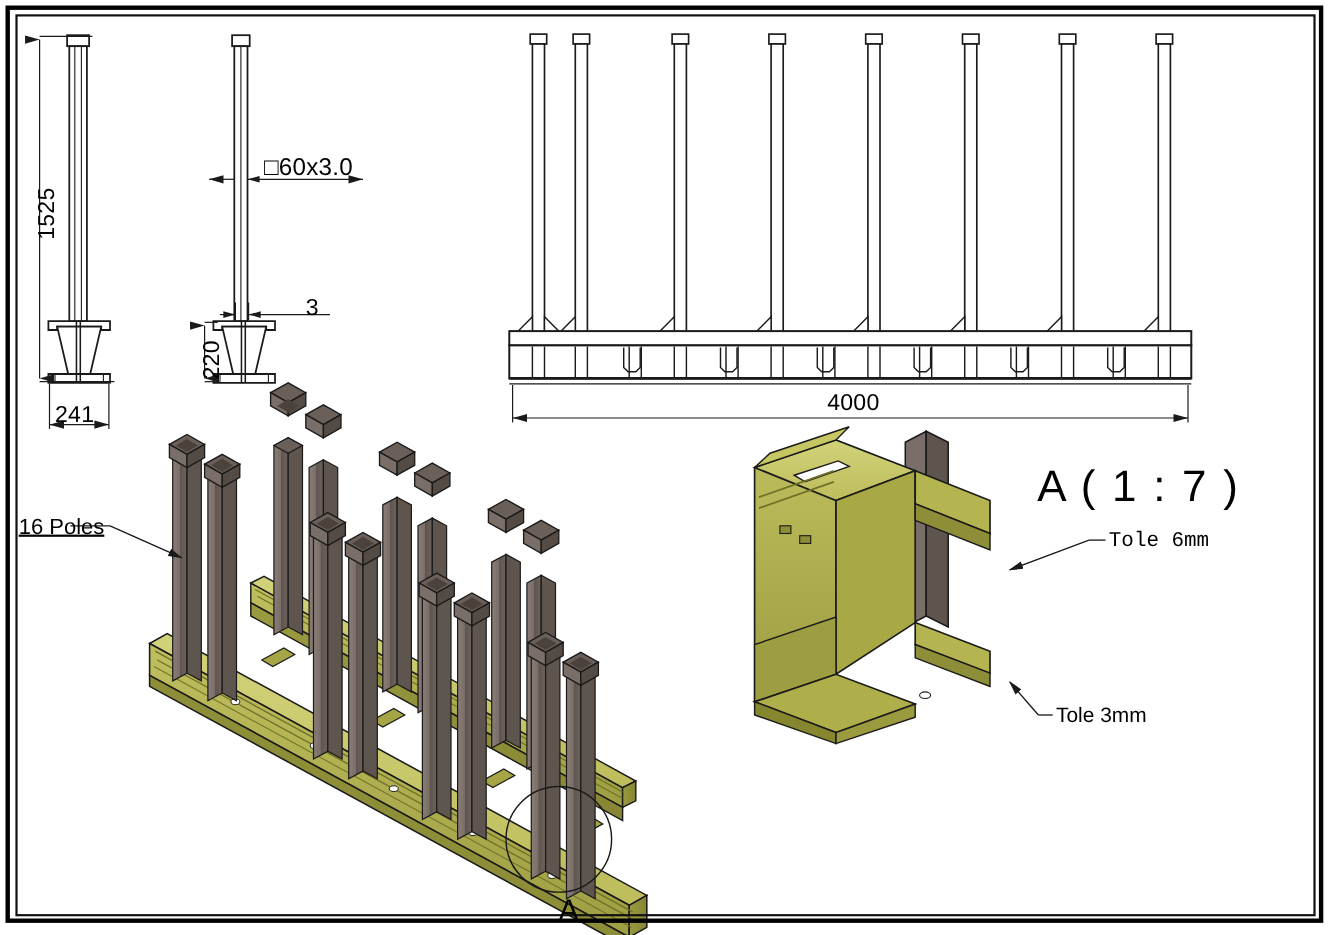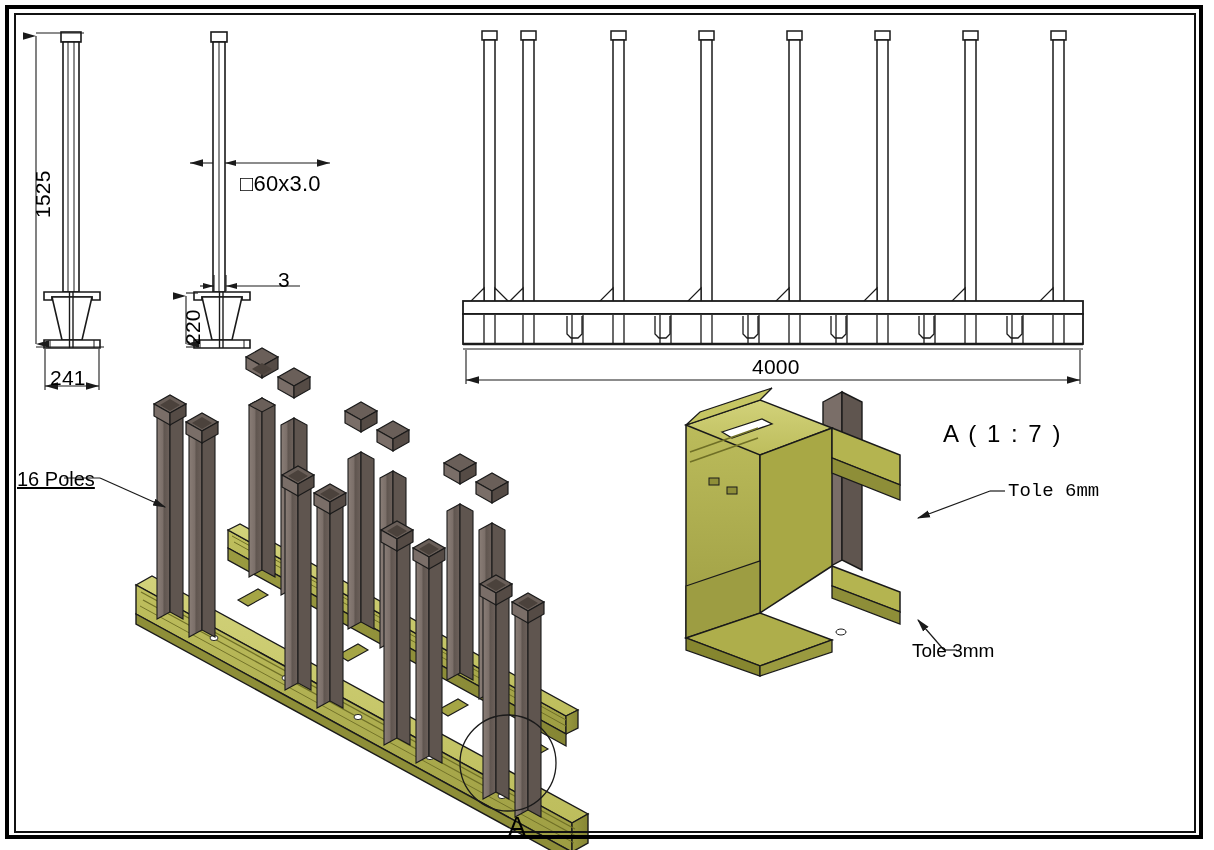--- a/index.html
+++ b/index.html
@@ -54,21 +54,21 @@
   .label-txt {
     position: absolute;
     font-family: "Liberation Sans", sans-serif;
     font-size: 19px;
     color: #000;
     white-space: nowrap;
   }
   .detail-title {
     position: absolute;
     font-family: "Liberation Sans", sans-serif;
-    font-size: 24px;
+    font-size: 40px;
     color: #000;
     white-space: nowrap;
     letter-spacing: 2px;
   }
   .note-block {
     position: absolute;
     left: 613px; top: 666px;
     font-family: "Liberation Sans", sans-serif;
     font-size: 17.5px;
     font-weight: bold;
@@ -492,32 +492,32 @@
     </g>
   </svg>
 
   <div class="frame-outer"></div>
   <div class="frame-inner"></div>
 
   <div class="dimtext vert" style="left:31px; top:218px;">1525</div>
 
   <div class="dimtext" style="left:50px; top:366px;">241</div>
 
-  <div class="dimtext" style="left:240px; top:139px; font-size:22px;margin-top:32px;">□60x3.0</div>
+  <div class="dimtext" style="left:240px; top:139px; font-size:22px;">□60x3.0</div>
 
   <div class="dimtext" style="left:278px; top:268px;">3</div>
 
   <div class="dimtext vert" style="left:181px; top:345px;">220</div>
 
   <div class="dimtext" style="left:752px; top:355px;">4000</div>
 
   <div class="label-txt" style="left:17px; top:468px; font-size:20px;text-decoration:underline;">16 Poles</div>
 
   <div class="detail-title" style="left:943px; top:420px;">A ( 1 : 7 )</div>
 
   <div class="label-txt" style="left:1008px; top:480px;font-family:Liberation Mono, monospace;">Tole 6mm</div>
 
-  <div class="label-txt" style="left:912px; top:640px;">Tole 3mm</div>
+  <div class="label-txt" style="left:960px; top:640px;">Tole 3mm</div>
 
   <div class="big-A" style="left:508px; top:812px;">A</div>
 
 
 </div>
 
 </body></html>

